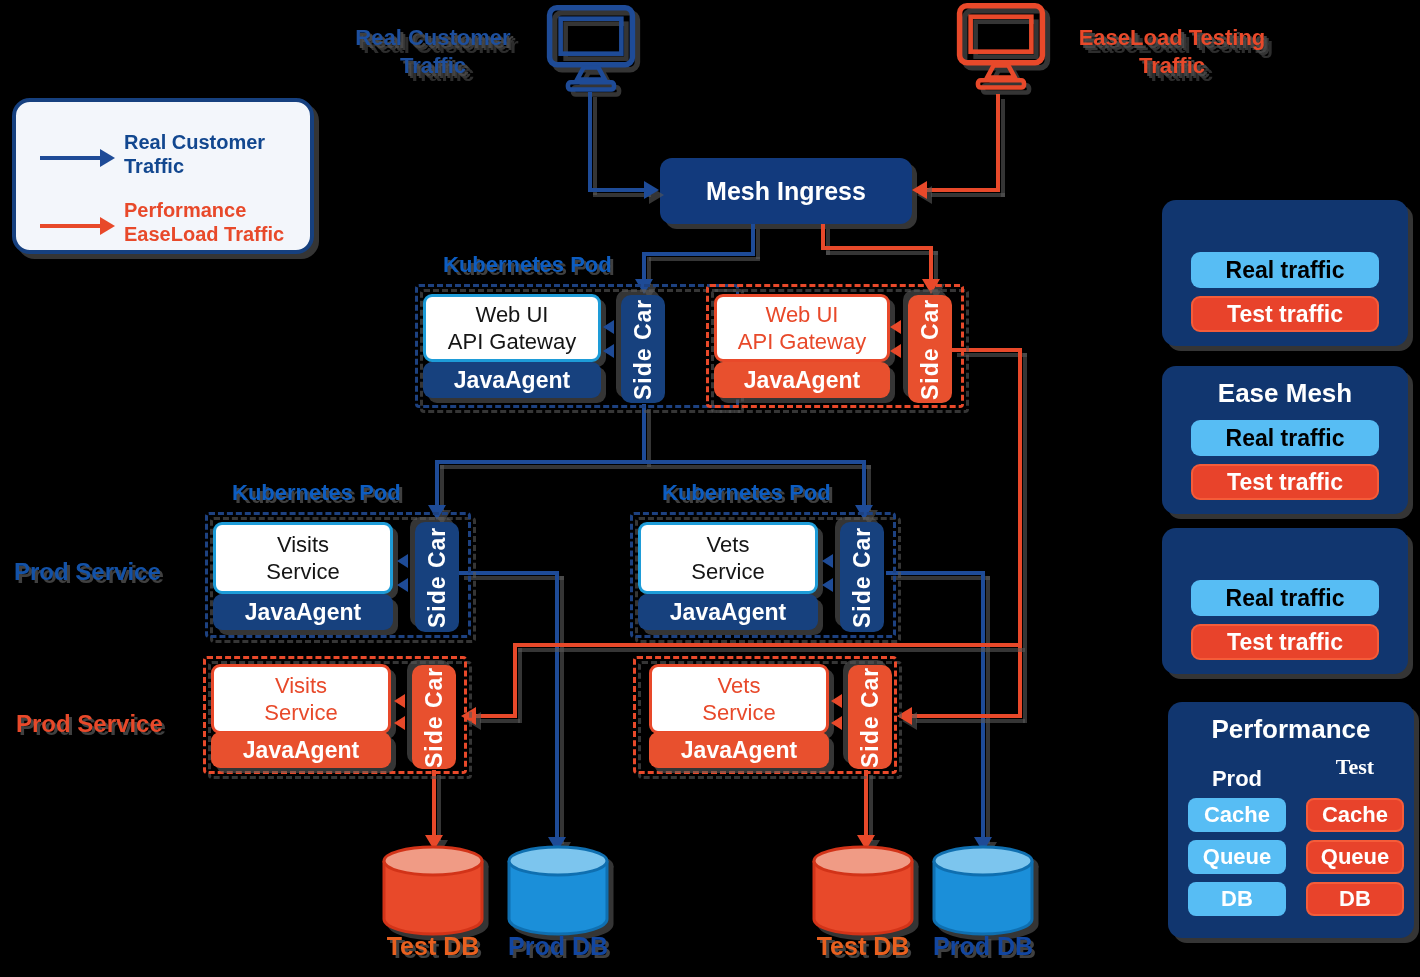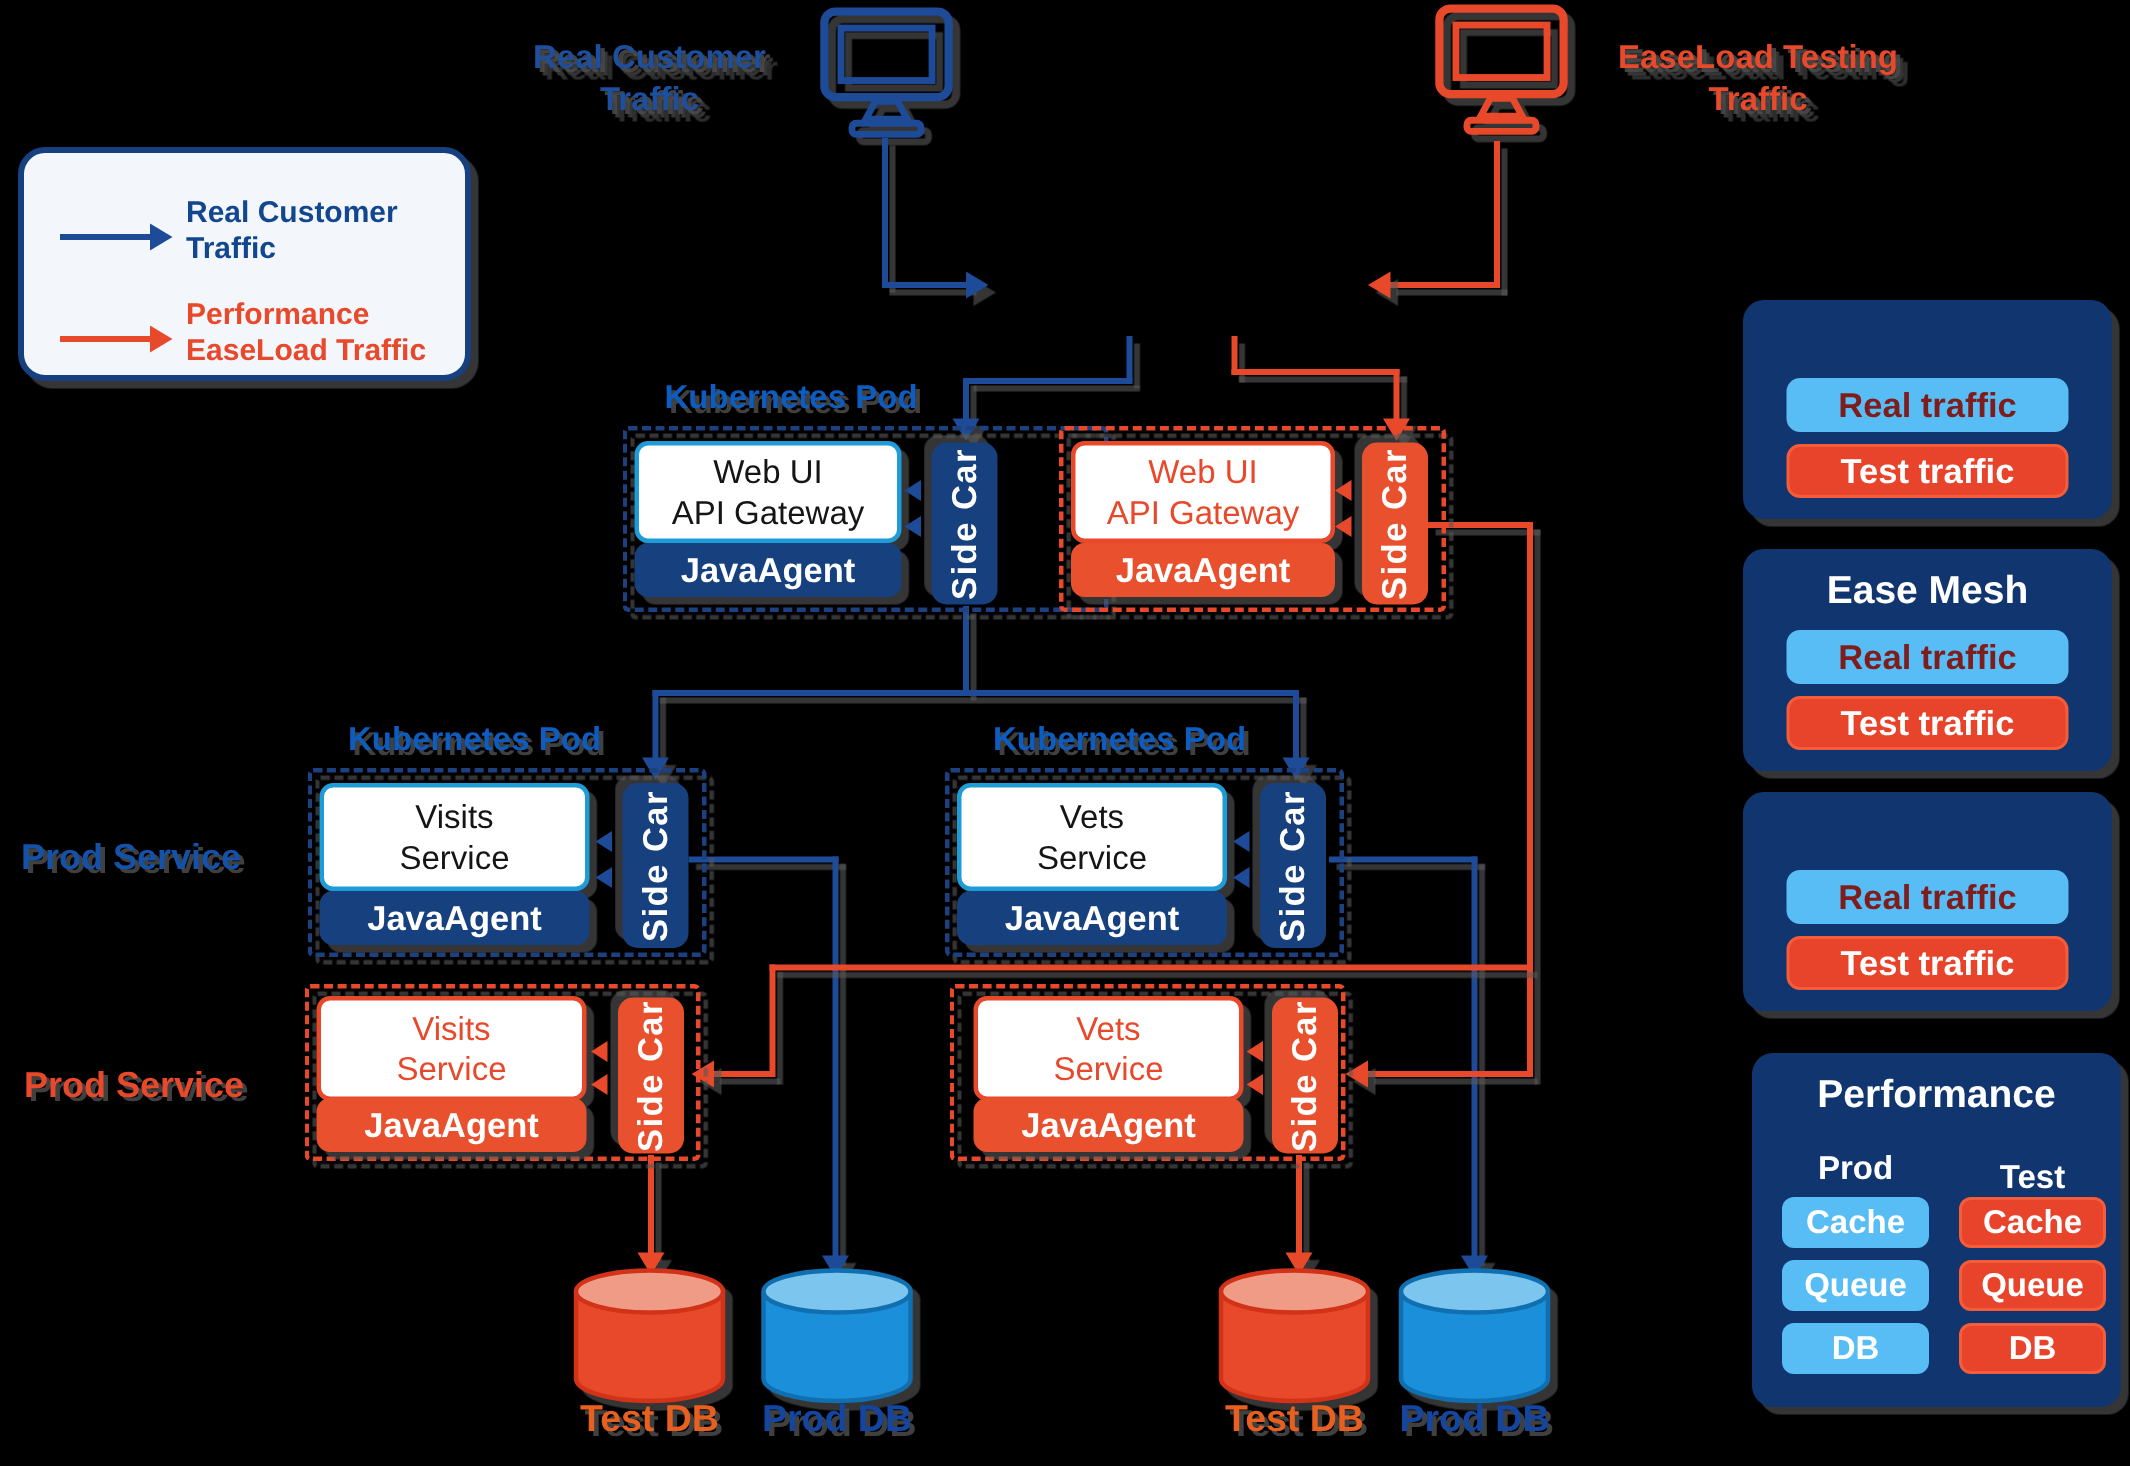--- a/index.html
+++ b/index.html
@@ -37,21 +37,21 @@
   .podlabel{position:absolute;color:#0d5dc1;font-weight:bold;font-size:22px;
             text-shadow:3px 3px 0 rgba(75,75,75,0.85);}
   
   .mesh{position:absolute;left:660px;top:158px;width:252px;height:66px;background:#123a7d;
         border-radius:12px;color:#fff;font-weight:bold;font-size:25px;
         display:flex;align-items:center;justify-content:center;}
   .panel{position:absolute;left:1162px;width:246px;background:#11366f;border-radius:14px;color:#fff;}
   .panel .ptitle{text-align:center;font-weight:bold;font-size:26px;margin-top:12px;}
   .pbtn{position:absolute;left:29px;width:188px;height:36px;border-radius:9px;font-weight:bold;
         font-size:23px;display:flex;align-items:center;justify-content:center;}
-  .pbtn.real{background:#57bdf4;color:#7f1d1d;}
+  .pbtn.real{background:#57bdf4;color:#000000;}
   .pbtn.test{background:#e8432b;color:#fff;border:2px solid #f55c39;box-sizing:border-box;}
   .cellbtn{position:absolute;width:98px;height:34px;border-radius:8px;font-weight:bold;font-size:22px;
            color:#fff;display:flex;align-items:center;justify-content:center;}
   .cellbtn.prod{background:#57bdf4;}
   .cellbtn.test{background:#e8432b;border:2px solid #f55c39;box-sizing:border-box;}
   .colhead{position:absolute;color:#fff;font-weight:bold;font-size:22px;width:98px;text-align:center;}
   
   .legend{position:absolute;left:12px;top:98px;width:302px;height:156px;background:#f3f6fb;
           border:4px solid #16407f;border-radius:18px;box-sizing:border-box;}
   .legtext{position:absolute;font-weight:bold;font-size:20px;line-height:1.2;white-space:pre-line;}
@@ -90,20 +90,21 @@
     <div class="hl lb" style="left:24px;top:54px;width:62px;"></div>
     <div class="ar arb-r" style="left:84px;top:47px;"></div>
     <div class="legtext" style="left:108px;top:28px;color:#12478f;">Real Customer
 Traffic</div>
     <div class="hl lo" style="left:24px;top:122px;width:62px;"></div>
     <div class="ar aro-l" style="left:84px;top:115px;transform:rotate(180deg);"></div>
     <div class="legtext" style="left:108px;top:96px;color:#e8492a;">Performance
 EaseLoad Traffic</div>
   </div>
 
+  <div class="mesh sh">Mesh Ingress</div>
 
   <div class="vl lb sh" style="left:588px;top:92px;height:98px;"></div>
   <div class="hl lb sh" style="left:588px;top:188px;width:58px;"></div>
   <div class="ar arb-r sh" style="left:644px;top:181px;"></div>
 
   <div class="vl lb sh" style="left:751px;top:224px;height:30px;"></div>
   <div class="hl lb sh" style="left:644px;top:252px;width:111px;"></div>
   <div class="vl lb sh" style="left:642px;top:252px;height:28px;"></div>
   <div class="ar arb-d sh" style="left:635px;top:279px;"></div>
 
@@ -244,21 +245,21 @@
     <div class="pbtn test" style="top:98px;">Test traffic</div>
   </div>
   <div class="panel sh" style="top:528px;height:146px;">
     <div class="pbtn real" style="top:52px;">Real traffic</div>
     <div class="pbtn test" style="top:96px;">Test traffic</div>
   </div>
 
   <div class="panel sh" style="left:1168px;top:702px;height:236px;">
     <div class="ptitle">Performance</div>
     <div class="colhead" style="left:20px;top:64px;">Prod</div>
-    <div class="colhead" style="left:138px;top:70px;">Test</div>
+    <div class="colhead" style="left:138px;top:52px;font-family:Liberation Serif, serif;">Test</div>
     <div class="cellbtn prod" style="left:20px;top:96px;">Cache</div>
     <div class="cellbtn prod" style="left:20px;top:138px;">Queue</div>
     <div class="cellbtn prod" style="left:20px;top:180px;">DB</div>
     <div class="cellbtn test" style="left:138px;top:96px;">Cache</div>
     <div class="cellbtn test" style="left:138px;top:138px;">Queue</div>
     <div class="cellbtn test" style="left:138px;top:180px;">DB</div>
   </div>
 
 
 </div>

